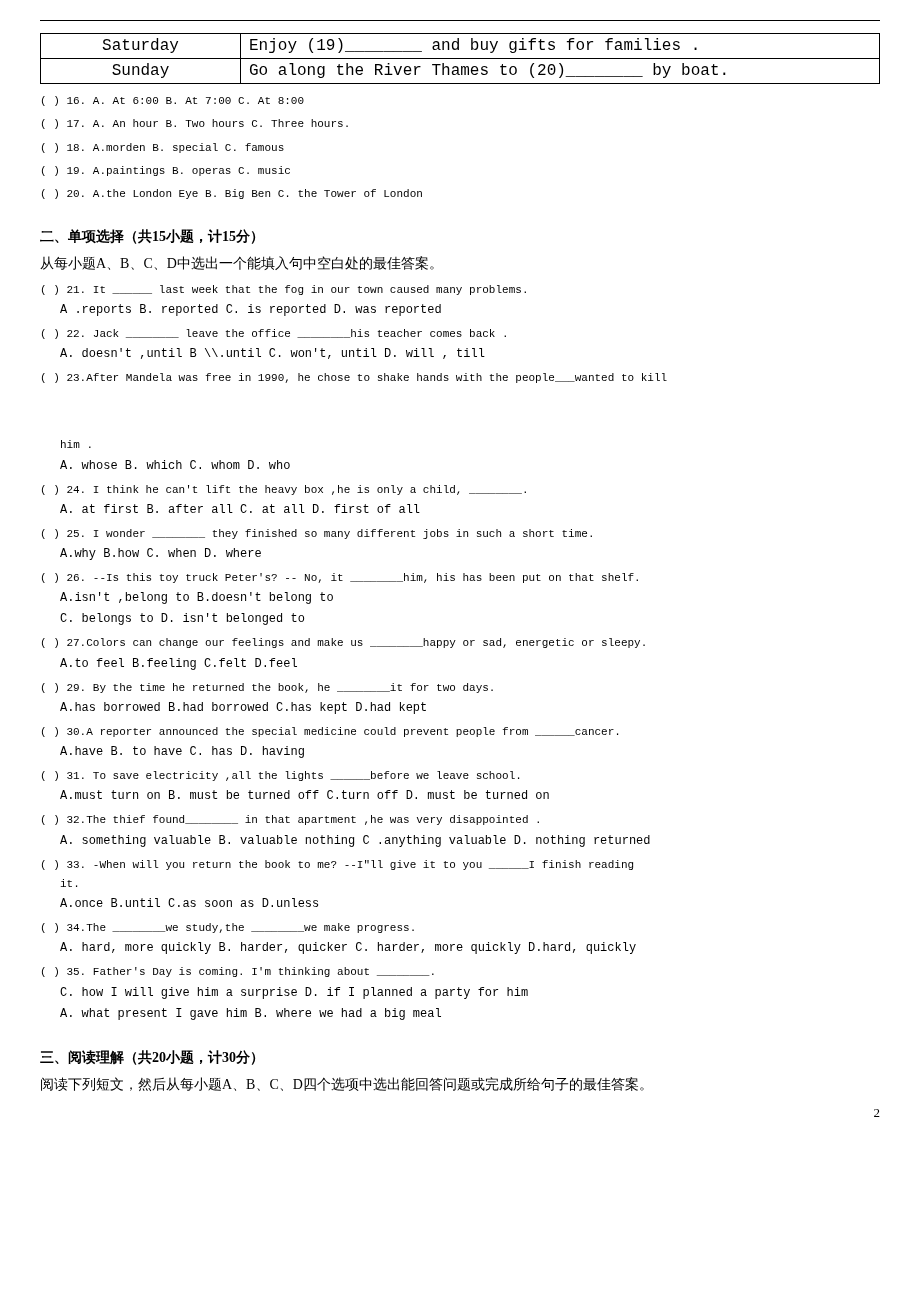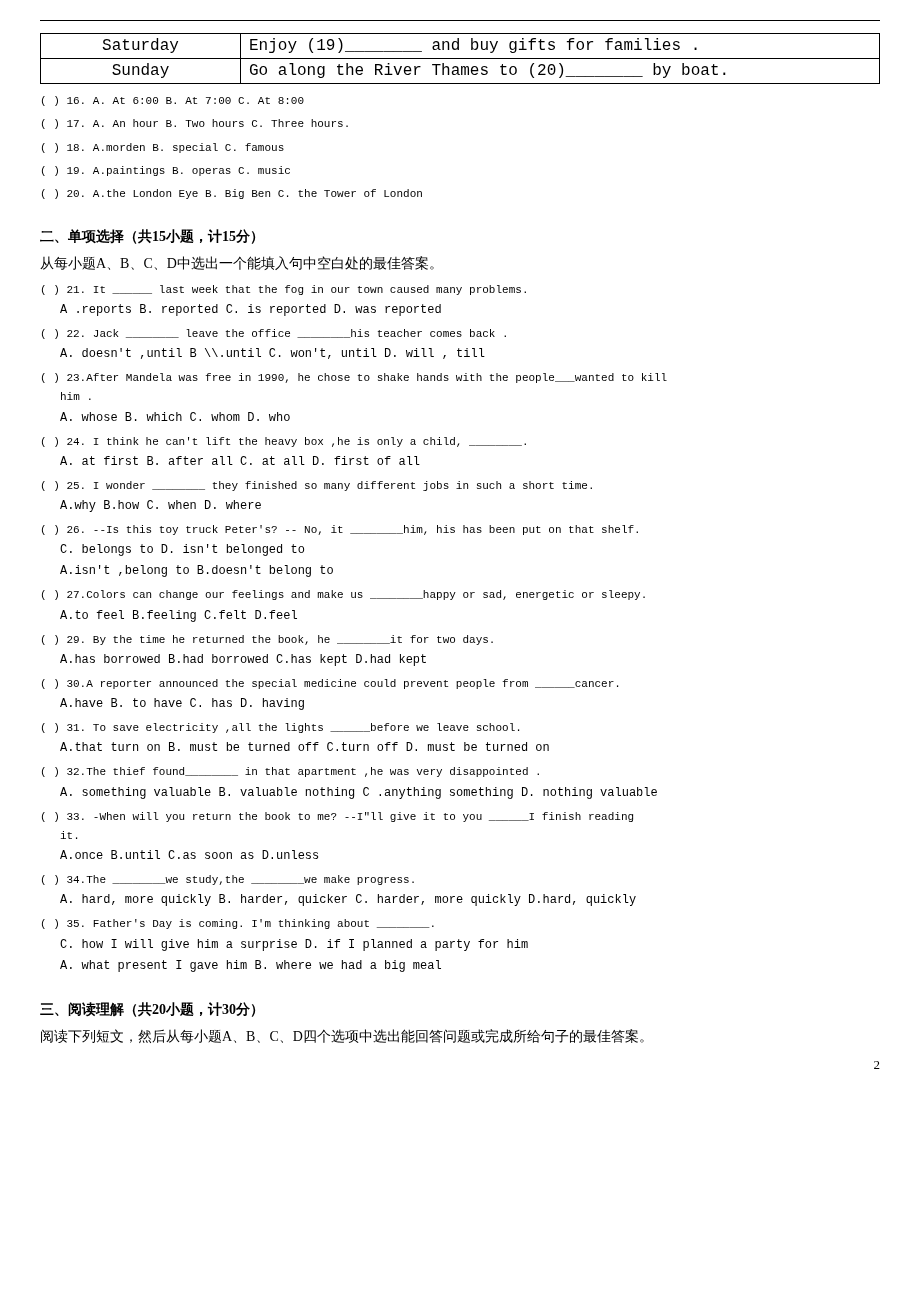--- a/index.html
+++ b/index.html
@@ -116,64 +116,64 @@
     <span class="options-line mono">    A .reports        B. reported    C. is reported    D. was reported</span>
   </div>
 
   <div class="question-block">
     <span class="question-line mono">( ) 22. Jack ________ leave the office ________his teacher comes back .</span>
     <span class="options-line mono">    A. doesn't ,until    B \\.until        C. won't, until    D. will , till</span>
   </div>
 
   <div class="question-block">
     <span class="question-line mono">( ) 23.After Mandela was free in 1990, he chose to shake hands with the people___wanted to kill</span>
-    <span class="question-line mono" style="padding-left:20px;">him .</span>
+    <span class="question-line mono" style="padding-left:20px;margin-top:48px;">him .</span>
     <span class="options-line mono">    A. whose        B. which        C. whom        D. who</span>
   </div>
 
   <div class="question-block">
     <span class="question-line mono">( ) 24. I think he can't lift the heavy box ,he is only a child, ________.</span>
     <span class="options-line mono">    A. at first        B. after all    C. at all        D. first of all</span>
   </div>
 
   <div class="question-block">
     <span class="question-line mono">( ) 25. I wonder ________ they finished so many different jobs in such a short time.</span>
     <span class="options-line mono">    A.why            B.how        C. when        D. where</span>
   </div>
 
   <div class="question-block">
     <span class="question-line mono">( ) 26. --Is this toy truck Peter's?    -- No, it ________him, his has been put on that shelf.</span>
+    <span class="options-line mono">    A.isn't ,belong to    B.doesn't belong to</span>
     <span class="options-line mono">    C. belongs to        D. isn't belonged to</span>
-    <span class="options-line mono">    A.isn't ,belong to    B.doesn't belong to</span>
   </div>
 
   <div class="question-block">
     <span class="question-line mono">( ) 27.Colors can change our feelings and make us ________happy or sad, energetic or sleepy.</span>
     <span class="options-line mono">    A.to feel        B.feeling        C.felt            D.feel</span>
   </div>
 
 
   <div class="question-block">
     <span class="question-line mono">( ) 29. By the time he returned the book, he ________it for two days.</span>
     <span class="options-line mono">    A.has borrowed  B.had borrowed  C.has kept        D.had kept</span>
   </div>
 
   <div class="question-block">
     <span class="question-line mono">( ) 30.A reporter announced the special medicine could prevent people from ______cancer.</span>
     <span class="options-line mono">    A.have        B. to have        C. has            D. having</span>
   </div>
 
   <div class="question-block">
     <span class="question-line mono">( ) 31. To save electricity ,all the lights ______before we leave school.</span>
-    <span class="options-line mono">    A.that turn on    B. must be turned off    C.turn off    D. must be turned on</span>
+    <span class="options-line mono">    A.must turn on    B. must be turned off    C.turn off    D. must be turned on</span>
   </div>
 
   <div class="question-block">
     <span class="question-line mono">( ) 32.The thief found________ in that apartment ,he was very disappointed .</span>
-    <span class="options-line mono">    A. something valuable  B. valuable nothing    C .anything something  D. nothing valuable</span>
+    <span class="options-line mono">    A. something valuable  B. valuable nothing    C .anything valuable  D. nothing returned</span>
   </div>
 
   <div class="question-block">
     <span class="question-line mono">( ) 33. -When will you return the book to me?  --I"ll give it to you ______I finish reading</span>
     <span class="question-line mono" style="padding-left:20px;">it.</span>
     <span class="options-line mono">    A.once        B.until        C.as soon as        D.unless</span>
   </div>
 
   <div class="question-block">
     <span class="question-line mono">( ) 34.The ________we study,the ________we make progress.</span>

